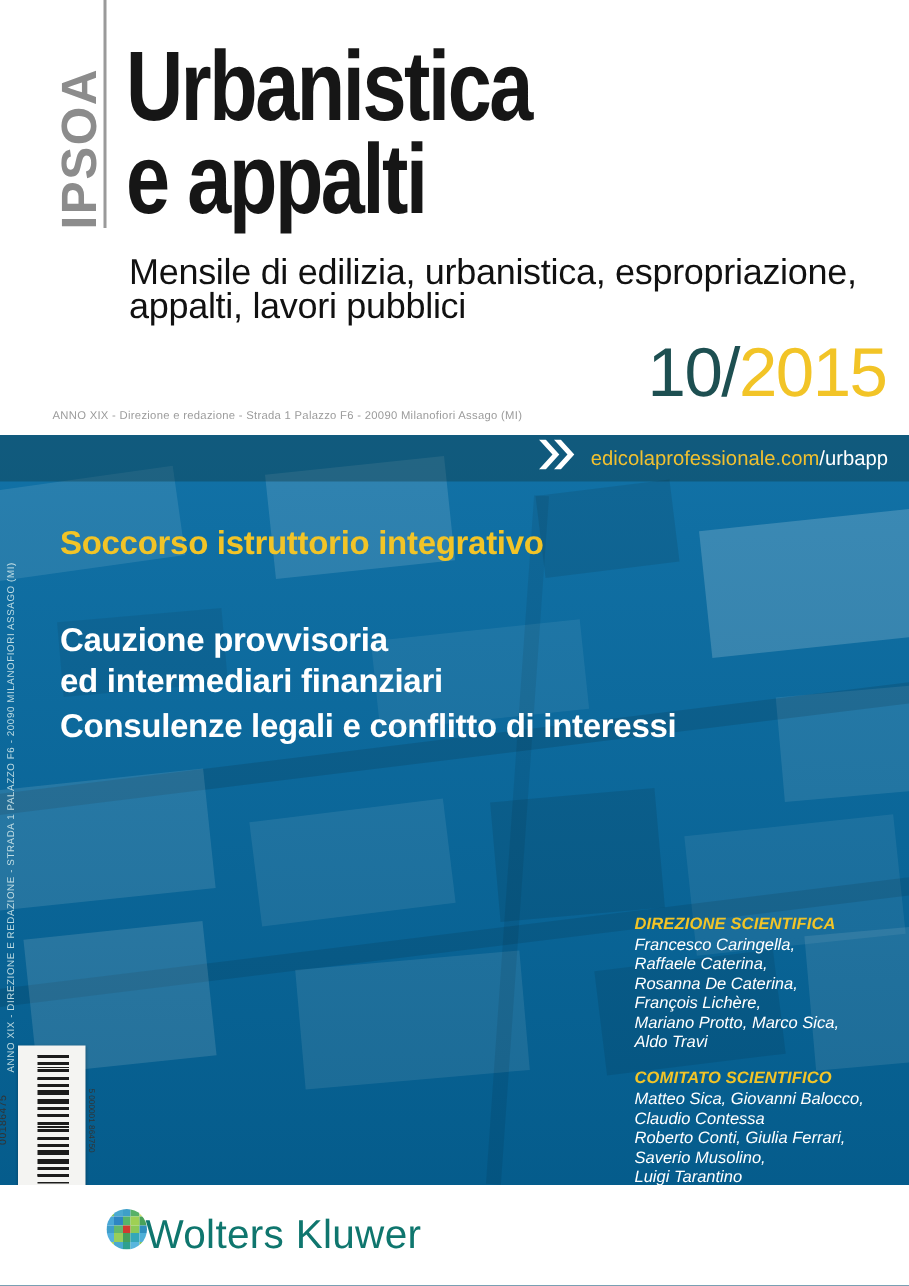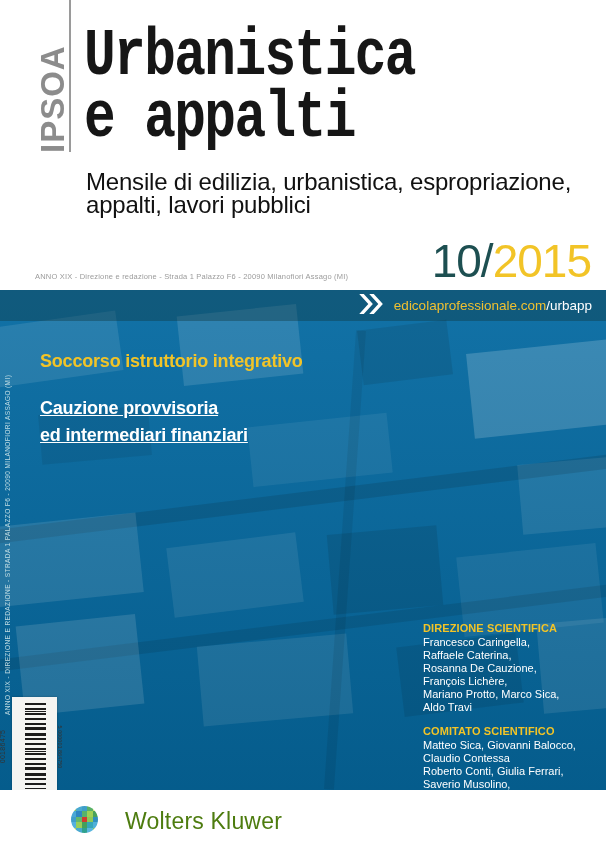--- a/index.html
+++ b/index.html
@@ -5,28 +5,28 @@
   html,body{margin:0;padding:0;background:#ffffff;}
   body{width:606px;height:857px;overflow:hidden;position:relative;
        font-family:"Liberation Sans", sans-serif;-webkit-font-smoothing:antialiased;}
   .cover{position:absolute;inset:0;background:#ffffff;}
 
   
   .ipsoa-line{position:absolute;left:69px;top:0;width:2px;height:152px;background:#9a9a9a;}
   .ipsoa{position:absolute;left:0;top:81px;width:106px;text-align:center;
          transform:rotate(-90deg);font-size:33px;font-weight:700;color:#8c8c8c;
          letter-spacing:1px;}
-  .title{position:absolute;left:84px;top:26px;color:#161616;font-weight:700;font-family:Liberation Mono, monospace;}
+  .title{position:absolute;left:84px;top:26px;color:#161616;font-weight:700;}
   .title .tline{display:block;font-size:66px;line-height:62px;letter-spacing:-2px;
         transform:scaleX(0.80);transform-origin:left center;white-space:nowrap;}
   .subtitle{position:absolute;left:86px;top:170px;color:#111;font-size:24px;
         line-height:23px;font-weight:400;letter-spacing:-0.2px;}
 
   
-  .issue-number{position:absolute;right:15px;top:237px;font-size:46px;line-height:48px;
+  .issue-number{position:absolute;right:15px;top:224px;font-size:46px;line-height:48px;
         font-weight:400;letter-spacing:-1px;white-space:nowrap;}
   .issue-number .num{color:#1d4f51;}
   .issue-number .year{color:#f2c427;}
   .info-line{position:absolute;left:35px;top:272px;font-size:7.5px;color:#9b9b9b;
         letter-spacing:0.2px;}
 
   
   .hero{position:absolute;left:0;top:290px;width:606px;height:591px;
         background:#0369a1;overflow:hidden;}
   .hero .shade{position:absolute;inset:0;
@@ -36,27 +36,27 @@
         background:rgba(10,45,50,0.45);}
 
   .link-band{position:absolute;left:0;top:0;width:100%;height:31px;
         background:rgba(16,52,58,0.38);display:flex;align-items:center;
         justify-content:flex-end;padding-right:14px;box-sizing:border-box;}
   .link-band .url{font-size:13.5px;font-weight:400;white-space:nowrap;}
   .link-band .url .main{color:#f0c030;}
   .link-band .url .suffix{color:#ffffff;}
   .chevron{margin-right:9px;display:inline-block;}
 
-  .headline{position:absolute;left:40px;font-weight:700;font-size:18px;
+  .headline{position:absolute;left:40px;font-weight:700;font-size:22px;
         line-height:27px;letter-spacing:-0.2px;white-space:nowrap;}
   .headline.h1{top:58px;color:#f2c427;}
-  .headline.h2{top:105px;color:#ffffff;text-decoration:underline;}
+  .headline.h2{top:123px;color:#ffffff;}
   .headline.h3{top:180px;color:#ffffff;}
 
-  .boards{position:absolute;left:423px;top:332px;width:175px;}
+  .boards{position:absolute;left:423px;top:320px;width:175px;font-style:italic;}
   .board-heading{font-size:11px;font-weight:700;color:#f2c427;line-height:13px;
         margin-bottom:1px;letter-spacing:0.1px;}
   .board-line{display:block;font-size:11px;color:#ffffff;line-height:13px;}
   .board+.board{margin-top:11px;}
 
   .spine-text{position:absolute;left:4px;top:425px;transform:rotate(-90deg);
         transform-origin:0 0;white-space:nowrap;font-size:6.5px;
         color:rgba(220,238,238,0.85);letter-spacing:0.4px;}
 
   
@@ -70,21 +70,21 @@
           repeating-linear-gradient(180deg,#1c1c1c 0 1px,transparent 1px 8px);}
   .bc-num-right{position:absolute;right:-25px;top:47px;transform:rotate(90deg);
         font-size:5.5px;color:#333;white-space:nowrap;}
 
   
   .footer{position:absolute;left:0;top:790px;width:606px;height:67px;background:#ffffff;}
   .wk-logo{position:absolute;left:71px;top:16px;width:27px;height:27px;border-radius:50%;
         overflow:hidden;display:grid;grid-template-columns:repeat(5,1fr);
         grid-template-rows:repeat(5,1fr);}
   .wk-logo div{width:100%;height:100%;}
-  .wk-text{position:absolute;left:125px;top:18px;font-size:23px;color:#4d7c0f;
+  .wk-text{position:absolute;left:97px;top:18px;font-size:27px;color:#0f766e;
         letter-spacing:0.2px;}
 </style>
 </head>
 <body>
 
 <div class="cover">
 
   <div class="ipsoa-line"></div>
   <div class="ipsoa">IPSOA</div>
   <div class="title">
@@ -134,27 +134,28 @@
       <span class="url">
         <span class="main">edicolaprofessionale.com</span><span class="suffix">/urbapp</span>
       </span>
     </div>
 
     <div class="headline h1">Soccorso istruttorio integrativo</div>
     <div class="headline h2">
       <span>Cauzione provvisoria</span><br>
       <span>ed intermediari finanziari</span>
     </div>
+    <div class="headline h3">Consulenze legali e conflitto di interessi</div>
 
     <div class="boards">
       <div class="board">
         <div class="board-heading">DIREZIONE SCIENTIFICA</div>
         <span class="board-line">Francesco Caringella,</span>
         <span class="board-line">Raffaele Caterina,</span>
-        <span class="board-line">Rosanna De Cauzione,</span>
+        <span class="board-line">Rosanna De Caterina,</span>
         <span class="board-line">François Lichère,</span>
         <span class="board-line">Mariano Protto, Marco Sica,</span>
         <span class="board-line">Aldo Travi</span>
       </div>
       <div class="board">
         <div class="board-heading">COMITATO SCIENTIFICO</div>
         <span class="board-line">Matteo Sica, Giovanni Balocco,</span>
         <span class="board-line">Claudio Contessa</span>
         <span class="board-line">Roberto Conti, Giulia Ferrari,</span>
         <span class="board-line">Saverio Musolino,</span>

